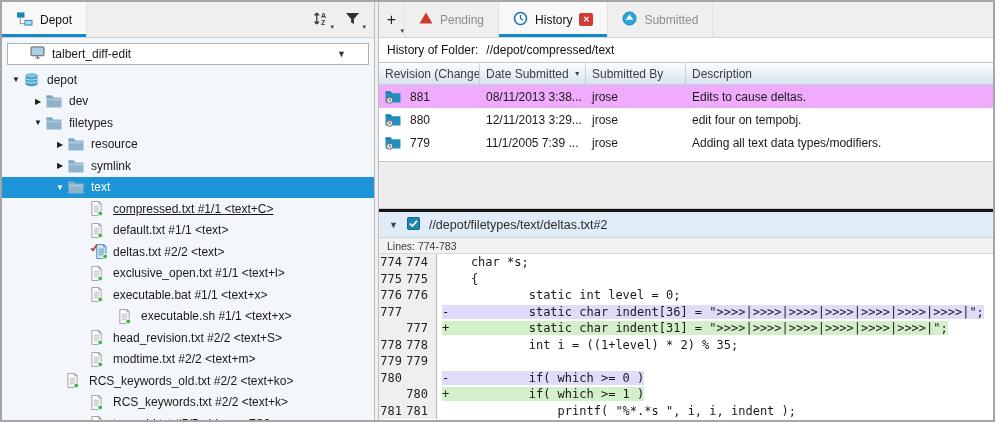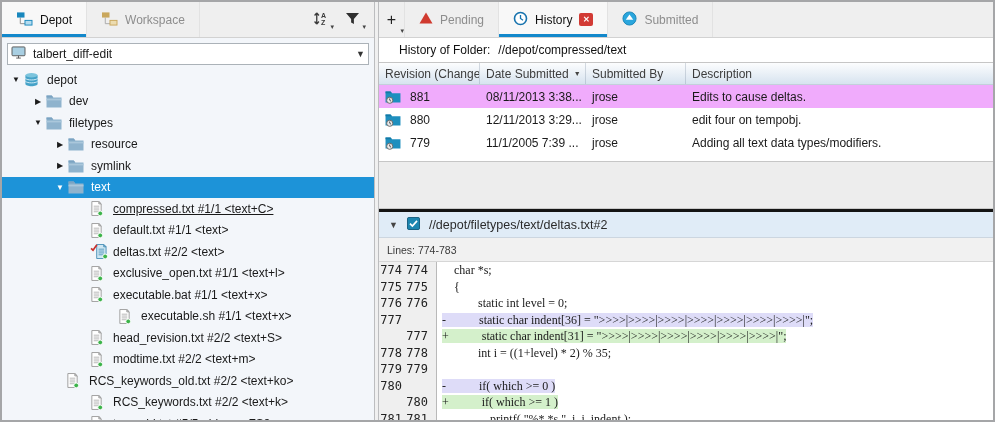--- a/index.html
+++ b/index.html
@@ -14,80 +14,72 @@
   .tab{display:flex;align-items:center;gap:7px;padding:0 14px;color:#8d8d8d;position:relative;border-right:1px solid #e2e2e2;cursor:default;white-space:nowrap;}
   .tab.active{color:#111;background:#f8f8f8;}
   .tab.active::after{content:"";position:absolute;left:0;right:0;bottom:0;height:3px;background:#1388cb;}
   .tool-btns{margin-left:auto;display:flex;align-items:center;gap:4px;padding-right:8px;}
   .tool-btn{width:28px;height:26px;display:flex;align-items:center;justify-content:center;position:relative;}
   .mini-caret{font-size:7px;color:#444;position:absolute;right:0;bottom:2px;}
   .plus-btn{width:26px;display:flex;align-items:center;justify-content:center;font-size:16px;color:#222;position:relative;border-right:1px solid #e2e2e2;}
   .close-box{width:14px;height:13px;background:#d23b35;border-radius:2px;color:#fff;font-size:8px;line-height:13px;text-align:center;font-weight:bold;}
   
   .left-pane{width:372px;flex:none;display:flex;flex-direction:column;background:#f3f6fa;}
-  .combo{margin:5px 5px 3px 5px;height:22px;background:#fff;border:1px solid #abb2b8;display:flex;align-items:center;gap:7px;padding:0 3px;flex:none;}
+  .combo{margin:5px 5px 3px 5px;height:22px;background:#fff;border:1px solid #abb2b8;display:flex;align-items:center;gap:7px;padding:0 22px;flex:none;}
   .combo-caret{margin-left:auto;font-size:9px;color:#333;}
   .tree{flex:1;overflow:hidden;padding-top:1px;}
   .trow{display:flex;align-items:center;height:21.5px;white-space:nowrap;}
   .trow.selected{background:#1d93d8;color:#fff;}
   .expander{width:16px;flex:none;font-size:8px;color:#1b1b1b;text-align:center;}
   .trow.selected .expander{color:#fff;}
   .ticon{width:20px;flex:none;display:flex;align-items:center;justify-content:flex-start;}
   .ticon svg{display:block;}
   .tlabel{margin-left:3px;}
   
   .vsplit{width:5px;flex:none;background:#f0f0f0;border-left:1px solid #bcbdbf;border-right:1px solid #bcbdbf;}
   .right-pane{flex:1;display:flex;flex-direction:column;min-width:0;}
-  .hist-title{height:25px;flex:none;background:#fff;border-bottom:1px solid #c6c6c6;display:flex;align-items:center;padding-left:20px;gap:8px;color:#111;}
+  .hist-title{height:25px;flex:none;background:#fff;border-bottom:1px solid #c6c6c6;display:flex;align-items:center;padding-left:8px;gap:8px;color:#111;}
   .hist-table{height:99px;flex:none;background:#fff;border-bottom:1px solid #c6c6c6;overflow:hidden;}
   .hhead{height:22px;display:flex;align-items:center;background:linear-gradient(#fcfdfe,#d7e3ef);border-bottom:1px solid #c3cfdb;color:#3d3d3d;}
   .hcell{padding-left:6px;border-right:1px solid rgba(110,130,150,.28);height:100%;display:flex;align-items:center;gap:5px;overflow:hidden;white-space:nowrap;}
   .hrow{height:23px;display:flex;align-items:center;background:#fff;white-space:nowrap;}
   .hrow.sel{background:#f0abfc;}
   .cell{padding-left:6px;display:flex;align-items:center;gap:5px;overflow:hidden;white-space:nowrap;}
   .c-rev{width:101px;flex:none;}
   .c-date{width:106px;flex:none;}
   .c-by{width:100px;flex:none;}
   .c-desc{flex:1;min-width:0;}
   .gray-gap{height:47px;flex:none;background:#ededed;border-bottom:1px solid #c9c9c9;}
   .black-split{height:3px;flex:none;background:#141414;}
   .diff-header{height:26px;flex:none;background:#e0ecf7;border-bottom:1px solid #ccd6e0;display:flex;align-items:center;gap:9px;padding-left:10px;color:#2b2b2b;font-size:12.5px;}
   .dh-tri{font-size:9px;color:#444;}
-  .lines-bar{height:24px;flex:none;background:#f1f1f1;border-bottom:1px solid #d6d6d6;display:flex;align-items:center;padding-left:8px;font-size:10.5px;color:#3a3a3a;text-align:center;}
+  .lines-bar{height:16px;flex:none;background:#f1f1f1;border-bottom:1px solid #d6d6d6;display:flex;align-items:center;padding-left:8px;font-size:10.5px;color:#3a3a3a;text-align:center;}
   .diff{flex:1;background:#fff;overflow:hidden;font-family:"DejaVu Sans Mono","Liberation Mono",monospace;font-size:12px;}
   .drow{display:flex;height:16.5px;line-height:16.5px;white-space:nowrap;}
   .gut{width:58px;flex:none;background:#efefef;border-right:1px solid #b9b9b9;display:flex;color:#222;}
   .gn{width:26px;text-align:right;padding-right:3px;flex:none;}
-  .code{padding-left:5px;white-space:pre;font-family:Liberation Serif, serif;}
+  .code{padding-left:5px;white-space:pre;}
   .code .del{background:#dedcf8;}
   .code .add{background:#d4f0cb;}
   .hdr-sort{font-size:7px;color:#444;}
 </style>
 </head>
 <body>
 
 <div class="window">
 
   <div class="left-pane">
     <div class="tabbar">
       <div class="tab active">
         <span><svg width="17" height="15" viewBox="0 0 18 16">
               <path d="M4.5 7v6.5h6" stroke="#8a8a8a" fill="none"></path>
               <rect x="1" y="1.5" width="8" height="5.5" fill="#1887bd"></rect>
               <rect x="9.5" y="10" width="7.5" height="5" fill="#b5dcef" stroke="#1887bd" stroke-width="1"></rect>
             </svg></span>
         <span>Depot</span>
-      </div>
-      <div class="tab">
-        <span><svg width="17" height="15" viewBox="0 0 18 16">
-              <path d="M4.5 7v6.5h6" stroke="#a9a9a9" fill="none"></path>
-              <rect x="1" y="1.5" width="8" height="5.5" fill="#c9a75c"></rect>
-              <rect x="9.5" y="10" width="7.5" height="5" fill="#ecdcb0" stroke="#c9a75c" stroke-width="1"></rect>
-            </svg></span>
-        <span>Workspace</span>
       </div>
       <div class="tool-btns">
         <div class="tool-btn">
           <span><svg width="17" height="15" viewBox="0 0 18 16">
                 <path d="M5 2v12M5 2L2.7 4.8M5 2l2.3 2.8M5 14l-2.3-2.8M5 14l2.3-2.8" stroke="#3a3a3a" stroke-width="1.4" fill="none"></path>
                 <text x="9.5" y="7.5" font-size="7.5" font-weight="bold" fill="#3a3a3a" font-family="sans-serif">A</text>
                 <text x="9.5" y="15" font-size="7.5" font-weight="bold" fill="#3a3a3a" font-family="sans-serif">Z</text>
               </svg></span>
           <span class="mini-caret">▾</span>
         </div>

